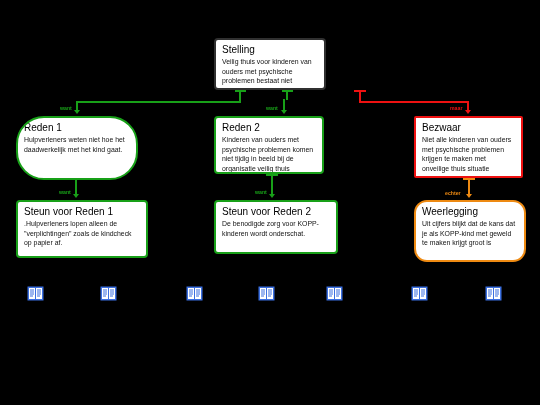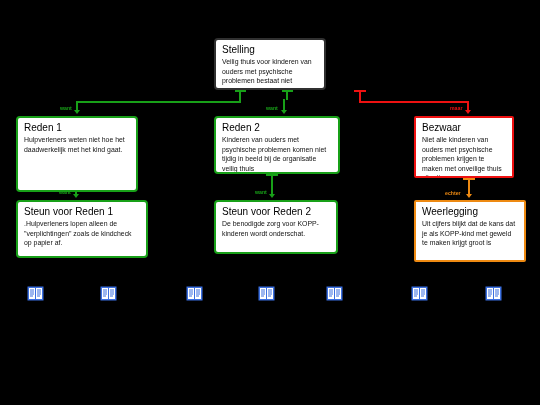--- a/index.html
+++ b/index.html
@@ -41,29 +41,29 @@
     white-space: nowrap;
   }
   .node .body {
     font-size: 6.9px;
     color: #111111;
     line-height: 9.6px;
   }
 
   .node.green  { border-color: #18a018; }
   .node.red    { border-color: #ee1111; border-radius: 2px; }
-  .node.orange { border-color: #ee8a12; border-radius: 2px; }
+  .node.orange { border-color: #ee8a12; border-radius: 13px; }
   .node.plain  { border-color: #303030; border-radius: 4px; }
 
   
   #node-stelling   { left: 214px; top: 38px;  width: 112px; height: 52px; }
 
-  #node-reden1     { left: 16px;  top: 116px; width: 122px; height: 76px; }
-  #node-reden2     { left: 214px; top: 116px; width: 126px; height: 58px; }
-  #node-bezwaar    { left: 414px; top: 116px; width: 100px; height: 62px; }
+  #node-reden1     { left: 16px;  top: 116px; width: 122px; height: 64px; border-radius: 28px; }
+  #node-reden2     { left: 214px; top: 116px; width: 110px; height: 58px; }
+  #node-bezwaar    { left: 414px; top: 116px; width: 109px; height: 62px; }
 
   #node-steun1     { left: 16px;  top: 200px; width: 132px; height: 58px; }
   #node-steun2     { left: 214px; top: 200px; width: 124px; height: 54px; }
   #node-weerlegging{ left: 414px; top: 200px; width: 112px; height: 62px; }
 
   
   .conn {
     position: absolute;
     background: #18a018;
   }

